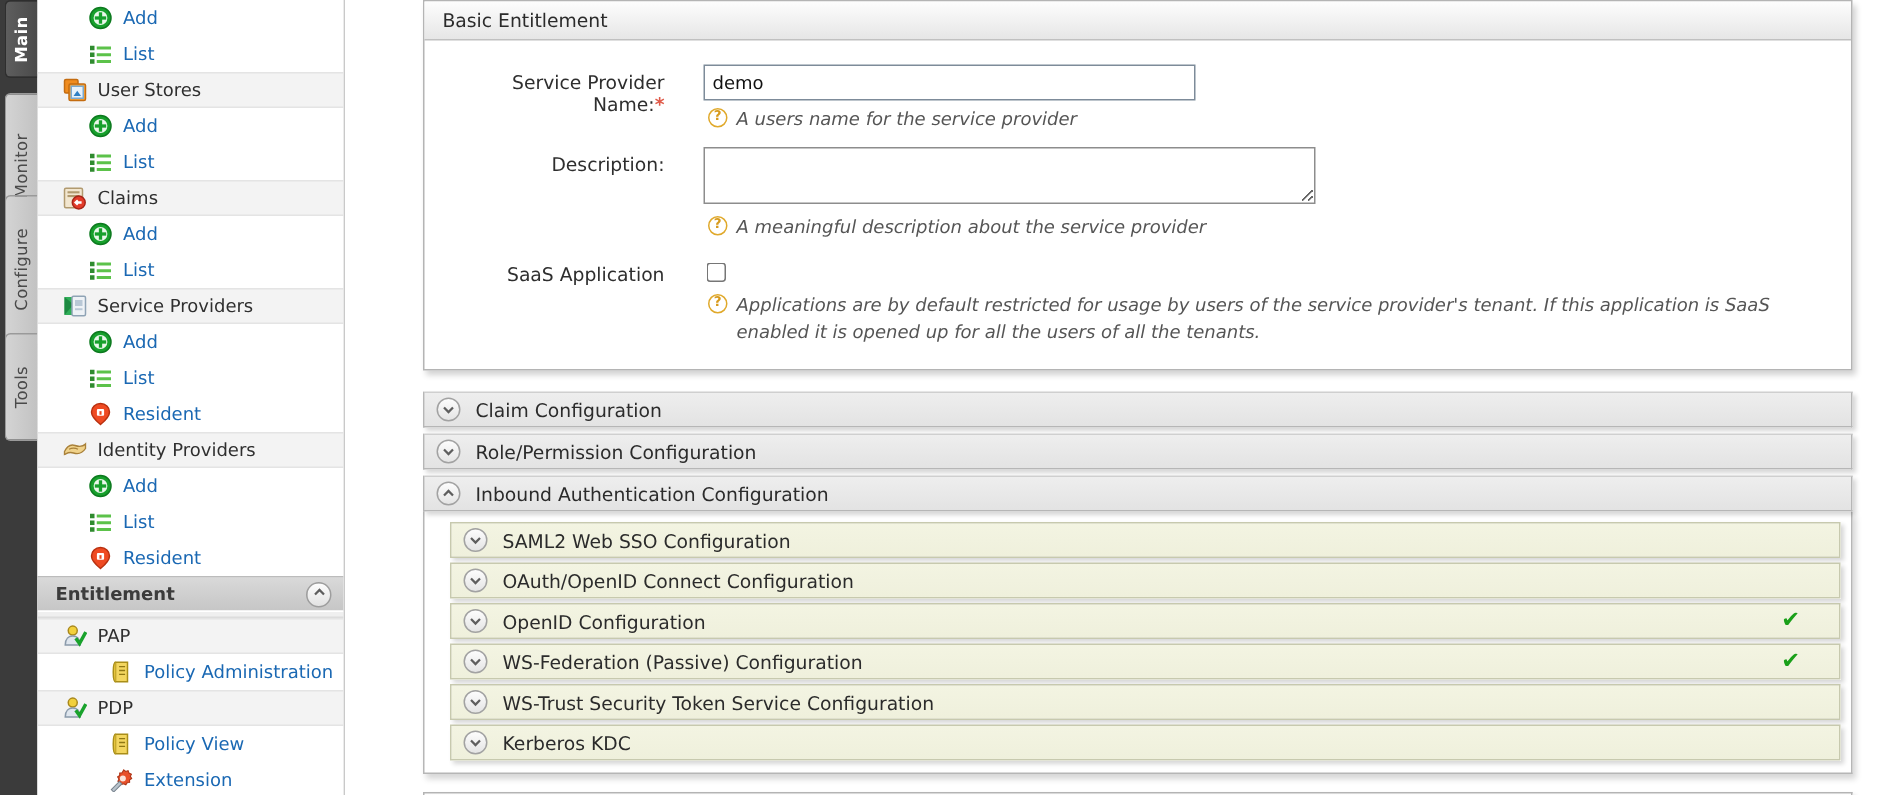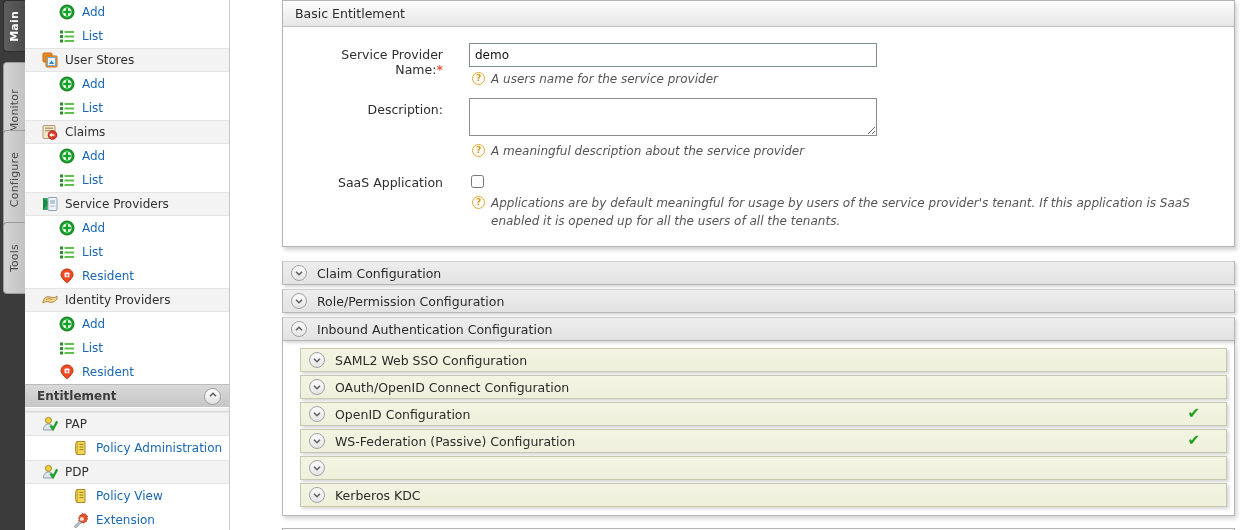--- a/index.html
+++ b/index.html
@@ -107,21 +107,21 @@
 
   
   .frow { display: flex; align-items: flex-start; margin-bottom: 6px; gap: 24px; }
   .flabel {
     width: 152px; flex: 0 0 152px; text-align: right;
     font-size: 12.5px; color: #2e2e2e; padding-top: 4px; padding-right: 2px;
   }
   .req { color: #e05b4a; font-weight: bold; }
   .fctrl { flex: 1; }
   input.txt {
-    width: 408px; height: 24px; padding: 2px 5px;
+    width: 328px; height: 24px; padding: 2px 5px;
     border: 1px solid #7d8b99; background: #fff;
     font-family: "DejaVu Sans", "Liberation Sans", sans-serif; font-size: 12px; color: #111;
   }
   textarea.ta {
     width: 408px; height: 38px; padding: 3px 5px; resize: both;
     border: 1px solid #8d8d8d; background: #fff;
     font-family: "DejaVu Sans", "Liberation Sans", sans-serif; font-size: 12px; color: #111;
   }
   .hint {
     display: flex; align-items: flex-start; gap: 6px;
@@ -431,21 +431,21 @@
             </div>
           </div>
         </div>
 
         <div class="frow" style="margin-top:11px;">
           <div class="flabel">SaaS Application</div>
           <div class="fctrl">
             <input class="cb" type="checkbox" style="">
             <div class="hint">
               <span class="qmark">?</span>
-              <span>Applications are by default meaningful for usage by users of the service provider's tenant. If this application is SaaS enabled it is opened up for all the users of all the tenants.</span>
+              <span>Applications are by default restricted for usage by users of the service provider's tenant. If this application is SaaS enabled it is opened up for all the users of all the tenants.</span>
             </div>
           </div>
         </div>
 
       </div>
     </div>
 
     <div style="margin-top:14px;" id="sections">
         <div class="acc">
           <span class="chev">
@@ -523,20 +523,21 @@
           <span class="tick">✔</span>
         </div>
         <div class="acc inner">
           <span class="chev">
             <span class="ico">
               <svg width="10" height="10" viewBox="0 0 10 10">
                 <path d="M2 3.7 L5 6.7 L8 3.7" fill="none" stroke="#5e5e5e" stroke-width="1.5"></path>
               </svg>
             </span>
           </span>
+          <span>WS-Trust Security Token Service Configuration</span>
         </div>
         <div class="acc inner">
           <span class="chev">
             <span class="ico">
               <svg width="10" height="10" viewBox="0 0 10 10">
                 <path d="M2 3.7 L5 6.7 L8 3.7" fill="none" stroke="#5e5e5e" stroke-width="1.5"></path>
               </svg>
             </span>
           </span>
           <span>Kerberos KDC</span>

